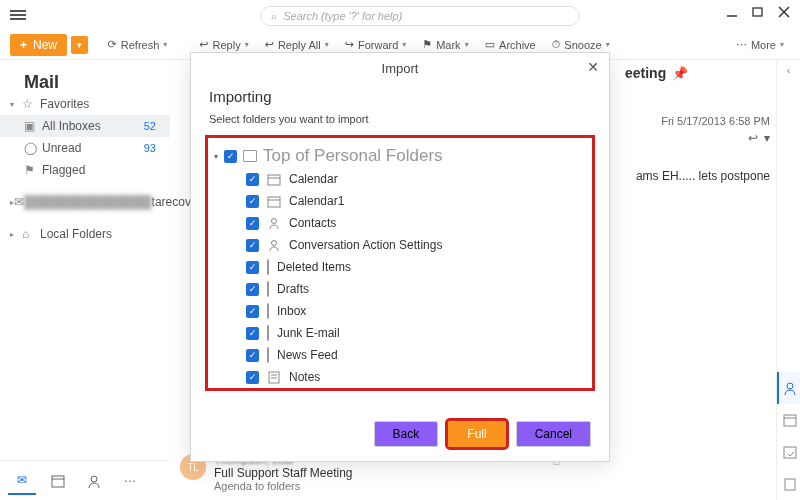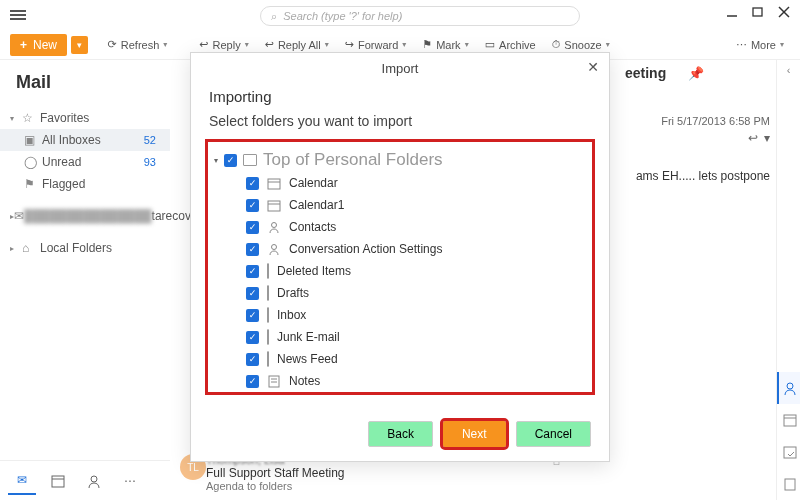--- a/index.html
+++ b/index.html
@@ -10,63 +10,63 @@
 .hamburger div { width: 16px; height: 2px; background: #555; margin: 2px 0; }
 .search-bar { position: absolute; top: 6px; left: 260px; width: 320px; height: 20px; border: 1px solid #ddd; border-radius: 12px; display: flex; align-items: center; padding: 0 10px; color: #aaa; font-style: italic; font-size: 11px; }
 .search-bar .sicon { margin-right: 6px; font-style: normal; }
 .toolbar { position: absolute; top: 30px; left: 0; right: 0; height: 30px; border-bottom: 1px solid #eee; display: flex; align-items: center; padding: 0 10px; gap: 4px; }
 .new-btn { background: #f7931e; color: #fff; padding: 4px 10px; border-radius: 2px; display: flex; align-items: center; gap: 6px; font-size: 12px; cursor: pointer; }
 .new-btn .plus { font-weight: bold; }
 .new-dd { background: #f7931e; color: #fff; padding: 4px 6px; border-radius: 2px; cursor: pointer; font-size: 9px; }
 .tbtn { display: flex; align-items: center; gap: 4px; padding: 4px 6px; cursor: pointer; color: #555; font-size: 11px; }
 .tbtn .chev { font-size: 8px; color: #888; }
 .sidebar { position: absolute; top: 60px; left: 0; width: 170px; bottom: 40px; padding-top: 12px; }
-.mail-title { font-size: 18px; font-weight: 600; padding-left: 16px; margin-bottom: 14px; }
+.mail-title { font-size: 18px; font-weight: 600; padding-left: 24px; }
 .sb-item { display: flex; align-items: center; padding: 4px 10px; cursor: pointer; color: #555; font-size: 12px; }
 .sb-item .exp { width: 12px; font-size: 8px; color: #888; }
 .sb-item .ic { width: 18px; color: #888; }
 .sb-item .cnt { margin-left: auto; color: #1e6fd9; font-size: 11px; padding-right: 4px; }
 .sb-item.sel { background: #eef1f4; }
 .sb-sub { padding-left: 24px; }
 .blur { filter: blur(2px); color: #aaa; }
 .bottom-bar { position: absolute; bottom: 0; left: 0; width: 170px; height: 40px; border-top: 1px solid #eee; display: flex; align-items: center; padding: 0 8px; gap: 8px; }
 .bottom-bar .bic { width: 28px; height: 28px; display: flex; align-items: center; justify-content: center; cursor: pointer; color: #666; }
 .bottom-bar .bic.active { border-bottom: 2px solid #1e6fd9; color: #1e6fd9; }
 .preview { position: absolute; top: 65px; right: 30px; width: 145px; }
-.preview .subj { font-size: 14px; font-weight: 600; display: flex; align-items: center; gap: 22px; }
+.preview .subj { font-size: 14px; font-weight: 600; display: flex; align-items: center; gap: 6px; }
 .preview .pin { font-size: 13px; }
 .preview .date { color: #666; font-size: 11px; text-align: right; margin-top: 34px; }
 .preview .rep { display: flex; justify-content: flex-end; gap: 6px; color: #666; margin-top: 4px; }
 .preview .body { margin-top: 24px; font-size: 12px; color: #333; text-align: right; }
 .right-rail { position: absolute; top: 60px; right: 0; width: 24px; bottom: 0; border-left: 1px solid #eee; display: flex; flex-direction: column; align-items: center; }
 .right-rail .collapse { margin-top: 4px; color: #888; cursor: pointer; font-size: 11px; }
 .right-rail .ricon { width: 24px; height: 32px; display: flex; align-items: center; justify-content: center; color: #888; cursor: pointer; border-left: 2px solid transparent; font-size: 14px; }
 .right-rail .ricon.active { color: #1e6fd9; border-left: 2px solid #1e6fd9; background: #f3f7ff; }
 .right-rail .spacer { flex: 1; }
-.list-item { position: absolute; left: 180px; bottom: 8px; display: flex; gap: 0; align-items: flex-start; width: 380px; }
+.list-item { position: absolute; left: 180px; bottom: 8px; display: flex; gap: 8px; align-items: flex-start; width: 380px; }
 .list-item .avatar { width: 26px; height: 26px; border-radius: 50%; background: #f7c08a; color: #fff; display: flex; align-items: center; justify-content: center; font-size: 10px; }
 .list-item .ltxt .from { font-size: 11px; color: #777; filter: blur(1px); }
 .list-item .ltxt .subj { font-size: 12px; font-weight: 400; }
 .list-item .ltxt .prev { font-size: 11px; color: #777; }
 .list-item .home { margin-left: auto; color: #aaa; }
 .dialog { position: absolute; top: 52px; left: 190px; width: 420px; height: 410px; background: #fff; border: 1px solid #d6d6d6; box-shadow: 0 4px 20px rgba(0,0,0,.12); display: flex; flex-direction: column; }
 .dialog .titlebar { text-align: center; padding: 8px 0; font-size: 13px; position: relative; color: #444; }
 .dialog .close { position: absolute; right: 10px; top: 6px; cursor: pointer; font-size: 14px; color: #555; }
 .dialog .head { font-size: 15px; font-weight: 400; padding: 4px 18px 2px; }
-.dialog .sub { font-size: 14px; padding: 6px 18px 10px; color: #444; }
+.dialog .sub { font-size: 11px; padding: 6px 18px 10px; color: #444; }
 .redbox { border: 3px solid #d12020; margin: 0 14px; padding: 6px 4px; height: 256px; overflow: hidden; }
 .tree-root { display: flex; align-items: center; gap: 6px; padding: 2px 2px; }
 .tree-root .tri { font-size: 8px; color: #666; cursor: pointer; }
 .cbx { width: 13px; height: 13px; background: #1e6fd9; border-radius: 2px; display: inline-flex; align-items: center; justify-content: center; color: #fff; font-size: 9px; cursor: pointer; flex-shrink: 0; }
 .fic { width: 14px; height: 12px; border: 1px solid #999; border-radius: 1px; flex-shrink: 0; }
 .tree-root .rootlbl { color: #999; font-size: 17px; }
 .tree-item { display: flex; align-items: center; gap: 8px; padding: 4px 2px 4px 34px; font-size: 12px; color: #333; }
 .tree-item .lbl { }
 .dlg-buttons { display: flex; justify-content: flex-end; gap: 10px; padding: 14px 18px; margin-top: auto; }
-.dbtn { padding: 5px 18px; font-size: 12px; border: 1px solid #ccc; background: #86efac; cursor: pointer; border-radius: 2px; }
+.dbtn { padding: 5px 18px; font-size: 12px; border: 1px solid #ccc; background: #8b5cf6; cursor: pointer; border-radius: 2px; }
 .dbtn.primary { background: #f7931e; color: #fff; border: 1px solid #f7931e; outline: 3px solid #d12020; }
 svg { display: block; }
 </style>
 </head>
 <body>
 
 <div class="hamburger">
     <div></div>
     <div></div>
     <div></div>
@@ -336,16 +336,16 @@
               <line x1="4" y1="5" x2="10" y2="5" stroke="#888"></line>
               <line x1="4" y1="8" x2="10" y2="8" stroke="#888"></line>
             </svg>
           </span>
           <span class="lbl">Notes</span>
         </div>
       </div>
   </div>
   <div class="dlg-buttons">
     <button class="dbtn">Back</button>
-    <button class="dbtn primary">Next</button>
+    <button class="dbtn primary">Full</button>
     <button class="dbtn">Cancel</button>
   </div>
 </div>
 
 </body></html>

